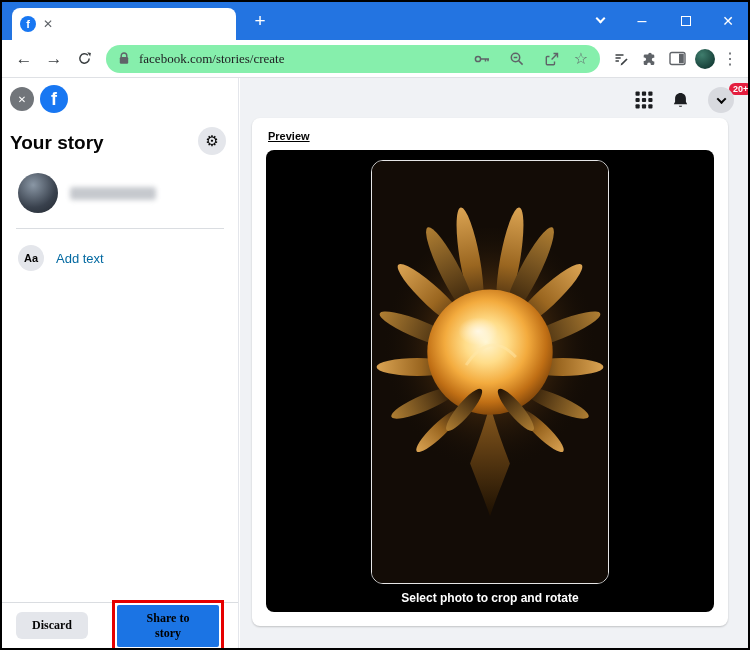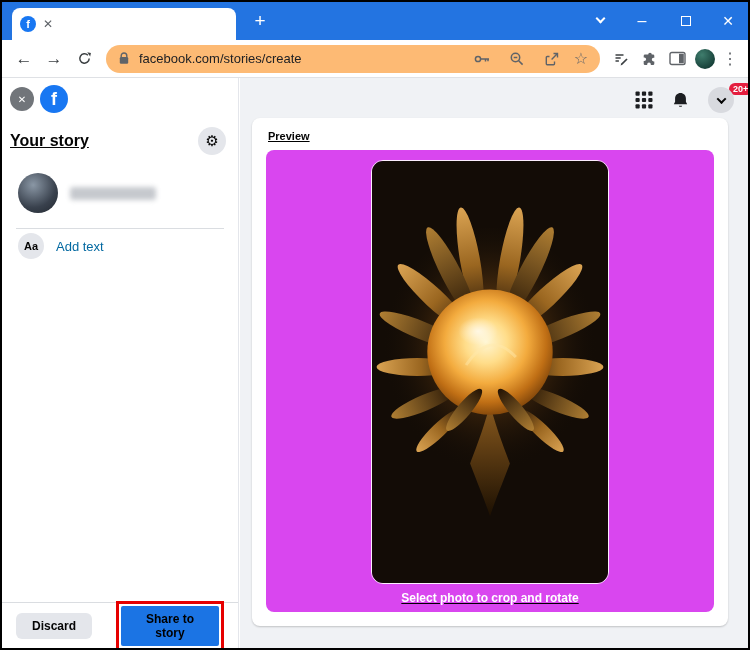--- a/index.html
+++ b/index.html
@@ -17,58 +17,58 @@
   .chev{display:inline-block;width:7px;height:7px;border-right:2px solid #fff;border-bottom:2px solid #fff;transform:rotate(45deg);}
   .win-btn{position:absolute;top:0;width:36px;height:38px;display:flex;align-items:center;justify-content:center;color:#fff;cursor:pointer;}
   .win-min{right:88px;font-size:16px;}
   .win-max{right:44px;}
   .maxbox{display:inline-block;width:10px;height:10px;border:1.5px solid #fff;}
   .win-cls{right:2px;font-size:14px;}
 
   
   .toolbar{position:absolute;top:38px;left:0;right:0;height:38px;background:#fff;border-bottom:1px solid #dfe1e5;display:flex;align-items:center;padding:0 8px;gap:2px;}
   .tb-btn{width:28px;height:28px;display:flex;align-items:center;justify-content:center;color:#3c4043;font-size:17px;border-radius:50%;flex:none;cursor:pointer;}
-  .addr{flex:1;height:28px;background:#fdba74;border-radius:14px;display:flex;align-items:center;padding:0 12px;gap:9px;margin:0 6px;cursor:text;}
+  .addr{flex:1;height:28px;background:#86efac;border-radius:14px;display:flex;align-items:center;padding:0 12px;gap:9px;margin:0 6px;cursor:text;font-family:Liberation Serif, serif;}
   .url{font-size:13px;color:#202124;}
   .addr-spacer{flex:1;}
   .addr svg,.tb-icon svg{display:block;}
   .tb-icon{width:26px;height:28px;display:flex;align-items:center;justify-content:center;flex:none;cursor:pointer;}
   .star{font-size:16px;color:#5f6368;cursor:pointer;}
   .tb-avatar{width:20px;height:20px;border-radius:50%;background:radial-gradient(circle at 35% 30%,#3f7d6d,#163f38 75%);flex:none;cursor:pointer;margin:0 3px;}
   .dots{font-size:16px;color:#5f6368;width:20px;text-align:center;cursor:pointer;}
 
   
   .content{position:absolute;top:76px;left:0;right:0;bottom:0;}
   .sidebar{position:absolute;left:0;top:0;bottom:0;width:237px;background:#fff;border-right:1px solid #e4e6eb;}
   .sb-close{position:absolute;left:8px;top:9px;width:24px;height:24px;border-radius:50%;background:#71757a;color:#fff;font-size:10px;display:flex;align-items:center;justify-content:center;cursor:pointer;}
   .sb-logo{position:absolute;left:38px;top:7px;width:28px;height:28px;border-radius:50%;background:#1877f2;color:#fff;font-weight:700;font-size:18px;display:flex;align-items:center;justify-content:center;cursor:pointer;}
-  .sb-title{position:absolute;left:8px;top:54px;font-size:16px;font-weight:700;color:#050505;text-decoration:underline;}
+  .sb-title{position:absolute;left:8px;top:54px;font-size:19px;font-weight:700;color:#050505;}
   .sb-gear{position:absolute;right:12px;top:49px;width:28px;height:28px;border-radius:50%;background:#e4e6eb;display:flex;align-items:center;justify-content:center;font-size:15px;color:#050505;cursor:pointer;}
   .sb-story{position:absolute;left:4px;top:86px;width:229px;height:58px;border-radius:8px;display:flex;align-items:center;gap:12px;padding:0 12px;cursor:pointer;}
   .sb-avatar{width:40px;height:40px;border-radius:50%;background:radial-gradient(circle at 38% 30%,#8a97a5,#39414d 60%,#20262e);flex:none;}
   .sb-nameblur{width:86px;height:13px;border-radius:3px;background:#c6c9ce;filter:blur(2.5px);}
   .sb-divider{position:absolute;left:14px;right:14px;top:150px;height:1px;background:#dadde1;}
-  .sb-addtext{position:absolute;left:4px;top:148px;width:229px;height:40px;display:flex;align-items:center;gap:12px;padding:0 12px;border-radius:8px;cursor:pointer;}
+  .sb-addtext{position:absolute;left:4px;top:160px;width:229px;height:40px;display:flex;align-items:center;gap:12px;padding:0 12px;border-radius:8px;cursor:pointer;}
   .aa-circle{width:26px;height:26px;border-radius:50%;background:#e4e6eb;display:flex;align-items:center;justify-content:center;font-size:11px;font-weight:700;color:#050505;flex:none;}
   .addtext-label{font-size:13px;color:#0369a1;}
-  .sb-footer{position:absolute;left:0;right:0;bottom:0;height:46px;border-top:1px solid #dadde1;display:flex;align-items:center;padding:0 14px;gap:24px;background:#fff;}
+  .sb-footer{position:absolute;left:0;right:0;bottom:0;height:46px;border-top:1px solid #dadde1;display:flex;align-items:center;padding:0 14px;gap:24px;background:#fff;font-family:Liberation Serif, serif;}
   .btn-discard{background:#e4e6eb;color:#050505;font-size:12px;font-weight:600;padding:6px 16px;border-radius:6px;border:none;cursor:pointer;font-family:inherit;}
   .annotation{border:3px solid #e60000;padding:2px;display:inline-block;line-height:0;}
   .btn-share{background:#1b74e4;color:#000000;font-size:12px;font-weight:700;padding:6px 17px;border-radius:2px;border:none;cursor:pointer;font-family:inherit;}
 
   .main{position:absolute;left:238px;right:0;top:0;bottom:0;background:#f0f2f5;}
   .main-icons{position:absolute;top:9px;right:14px;display:flex;align-items:center;gap:18px;}
   .mi{cursor:pointer;position:relative;display:flex;align-items:center;justify-content:center;}
   .badge{position:absolute;top:-8px;left:10px;background:#e41e3f;color:#fff;font-size:9px;font-weight:700;padding:1px 4px;border-radius:9px;white-space:nowrap;margin-left:48px;}
   .chev-circle{width:26px;height:26px;border-radius:50%;background:#d8dadf;display:flex;align-items:center;justify-content:center;}
   .chev-dark{display:inline-block;width:7px;height:7px;border-right:2px solid #050505;border-bottom:2px solid #050505;transform:rotate(45deg) translate(-1px,-1px);}
 
   .card{position:absolute;left:12px;top:40px;right:20px;bottom:22px;background:#fff;border-radius:8px;box-shadow:0 1px 2px rgba(0,0,0,.2);display:flex;flex-direction:column;text-decoration:underline;}
   .preview-label{padding:12px 16px 8px;font-size:11px;font-weight:600;color:#050505;}
-  .canvas{flex:1;margin:0 14px 14px;background:#d946ef;border-radius:8px;display:flex;flex-direction:column;align-items:center;overflow:hidden;}
+  .canvas{flex:1;margin:0 14px 14px;background:#000000;border-radius:8px;display:flex;flex-direction:column;align-items:center;overflow:hidden;}
   .frame{width:238px;height:424px;margin-top:10px;border:1px solid rgba(255,255,255,.9);border-radius:12px;overflow:hidden;flex:none;cursor:pointer;}
   .frame svg{display:block;width:100%;height:100%;}
   .caption{flex:1;display:flex;align-items:center;color:#fff;font-size:12px;font-weight:600;}
 </style>
 </head>
 <body>
 
 <div class="window">
 
   <div class="titlebar">

